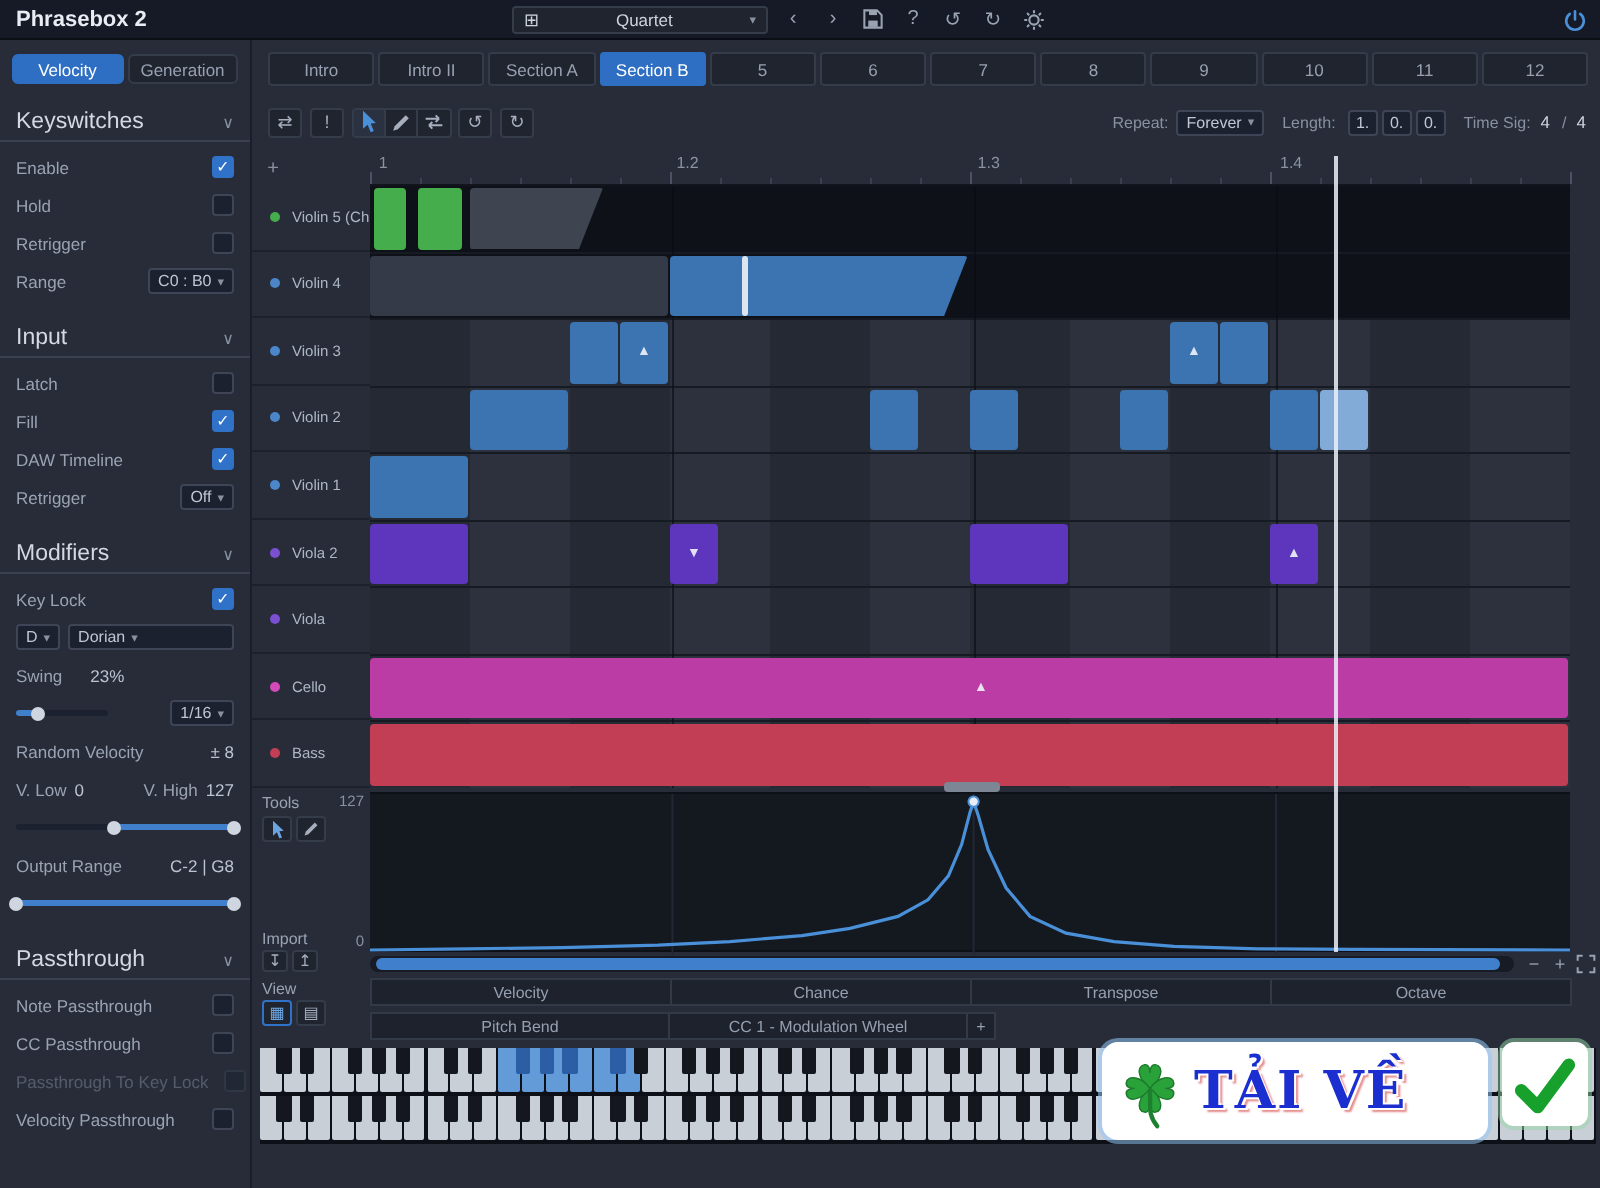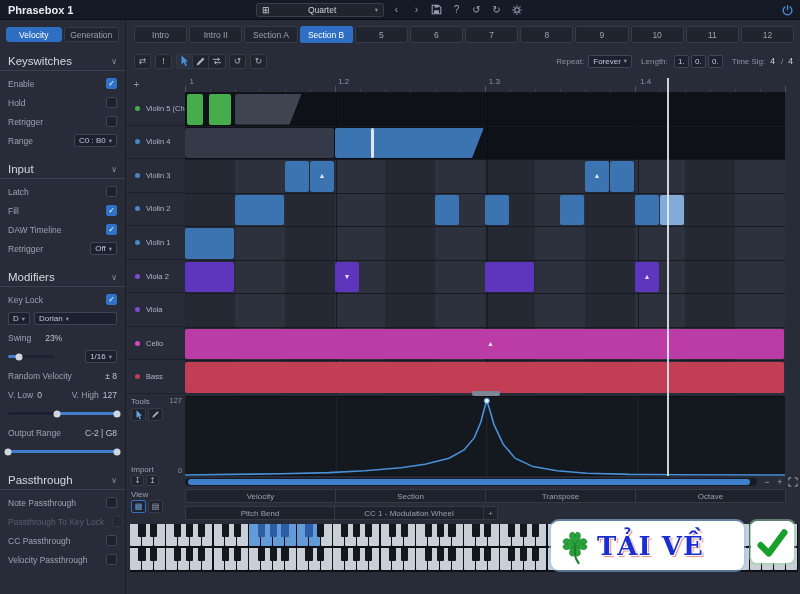--- a/index.html
+++ b/index.html
@@ -109,21 +109,21 @@
 .wm-box{width:193px;height:49px;background:#fff;border-radius:8px;display:flex;align-items:center;padding:0 6px;gap:4px;box-shadow:0 0 0 2px rgba(150,200,245,.55)}
 .wm-text{font-family:"DejaVu Serif",serif;font-weight:bold;font-size:26px;color:#1b2ecf;letter-spacing:1px;white-space:nowrap;text-shadow:1px 1px 0 #fff,-1px -1px 0 #fff,2px 2px 1px rgba(205,45,45,.55)}
 .wm-check{width:43px;height:42px;background:#fff;border-radius:6px;display:flex;align-items:center;justify-content:center;box-shadow:0 0 0 2px rgba(150,215,165,.5)}
 </style>
 </head>
 <body>
 
 <div id="app">
 
   <div class="titlebar">
-    <div class="tb-title">Phrasebox 1</div>
+    <div class="tb-title">Phrasebox 2</div>
     <div class="tb-center">
       <div class="preset">
         <span>⊞</span>
         <span class="pv">Quartet</span>
         <span class="chev">▾</span>
       </div>
       <div class="tb-btn">‹</div>
       <div class="tb-btn">›</div>
       <div class="tb-btn">
         <svg width="11" height="11" viewBox="0 0 14 14">
@@ -296,27 +296,27 @@
         <div class="sec">
           <div class="sec-head">
             <div class="sec-title">Passthrough</div>
             <div class="sec-chev">∨</div>
           </div>
           <div class="srow">
             <div class="slbl">Note Passthrough</div>
             <div class="sp"></div>
             <div class="cb"></div>
           </div>
+          <div class="srow">
+            <div class="slbl">CC Passthrough</div>
+            <div class="sp"></div>
+            <div class="cb"></div>
+          </div>
           <div class="srow dim">
             <div class="slbl">Passthrough To Key Lock</div>
-            <div class="sp"></div>
-            <div class="cb"></div>
-          </div>
-          <div class="srow">
-            <div class="slbl">CC Passthrough</div>
             <div class="sp"></div>
             <div class="cb"></div>
           </div>
           <div class="srow">
             <div class="slbl">Velocity Passthrough</div>
             <div class="sp"></div>
             <div class="cb"></div>
           </div>
         </div>
       </div>
@@ -727,21 +727,21 @@
     <div class="zbtn" style="left:661px">
       <svg width="10" height="10" viewBox="0 0 12 12">
           <g stroke="#9aa3b2" stroke-width="1.2" fill="none">
             <path d="M1 4 V1 H4 M8 1 H11 V4 M11 8 V11 H8 M4 11 H1 V8"></path>
           </g>
         </svg>
     </div>
 
     <div class="lane lane1">
         <div class="btab">Velocity</div>
-        <div class="btab">Section</div>
+        <div class="btab">Chance</div>
         <div class="btab">Transpose</div>
         <div class="btab">Octave</div>
       </div>
     <div class="lane lane2">
         <div class="btab">Pitch Bend</div>
         <div class="btab">CC 1 - Modulation Wheel</div>
         <div class="btab add">+</div>
       </div>
 
     <div class="piano">

